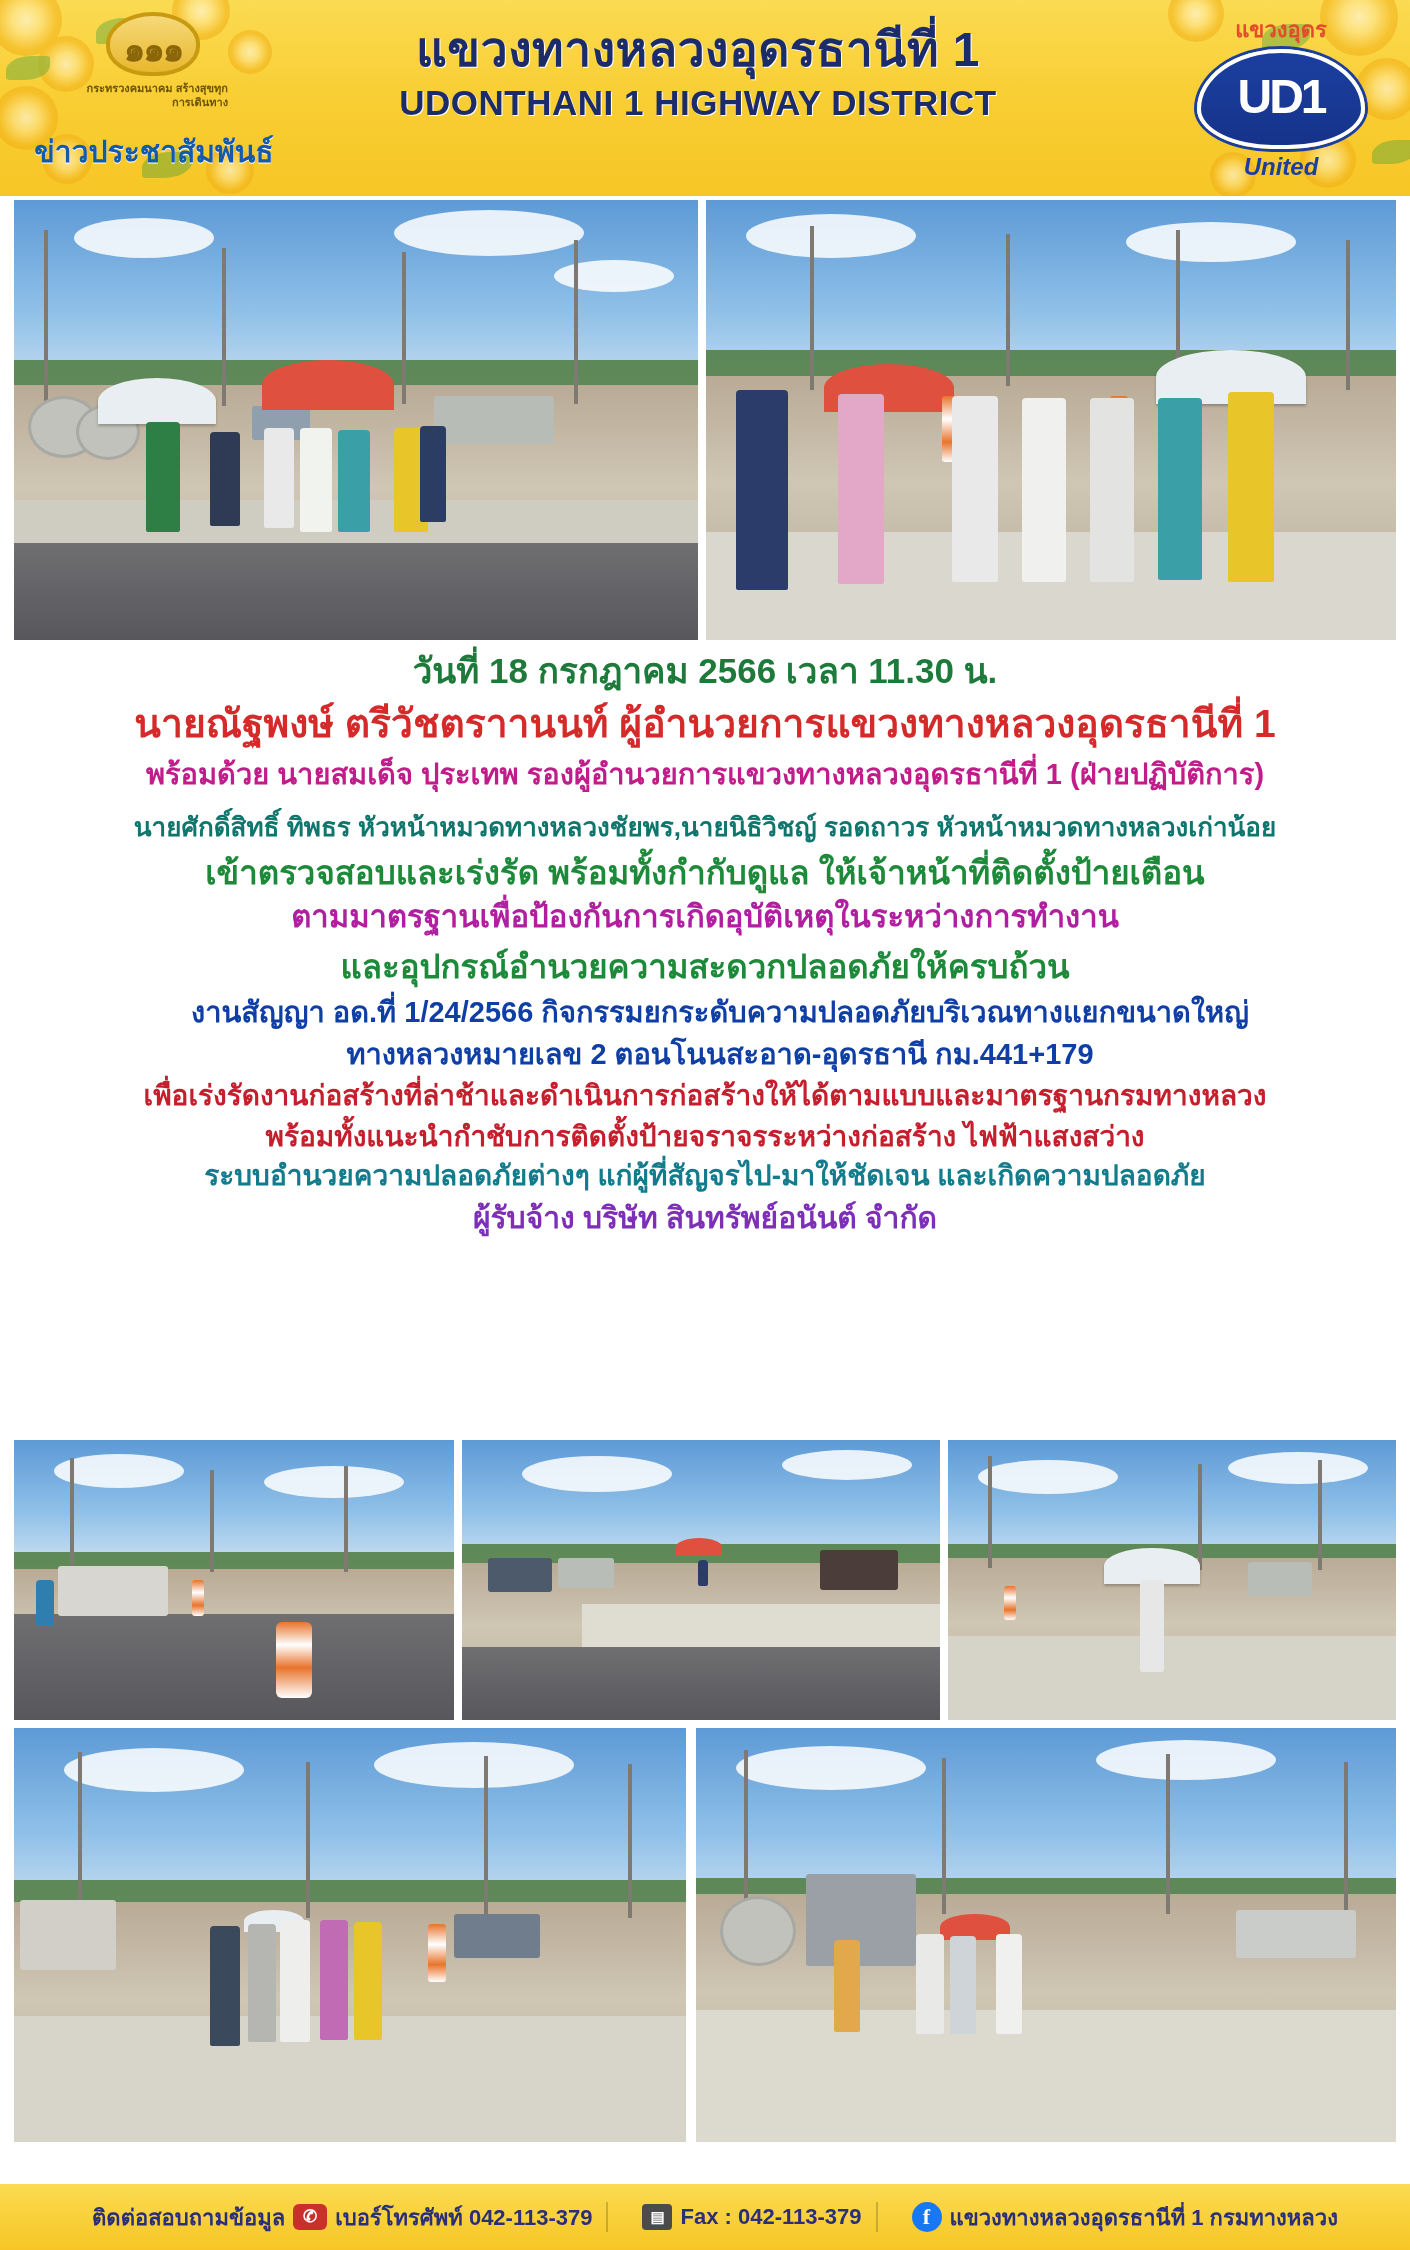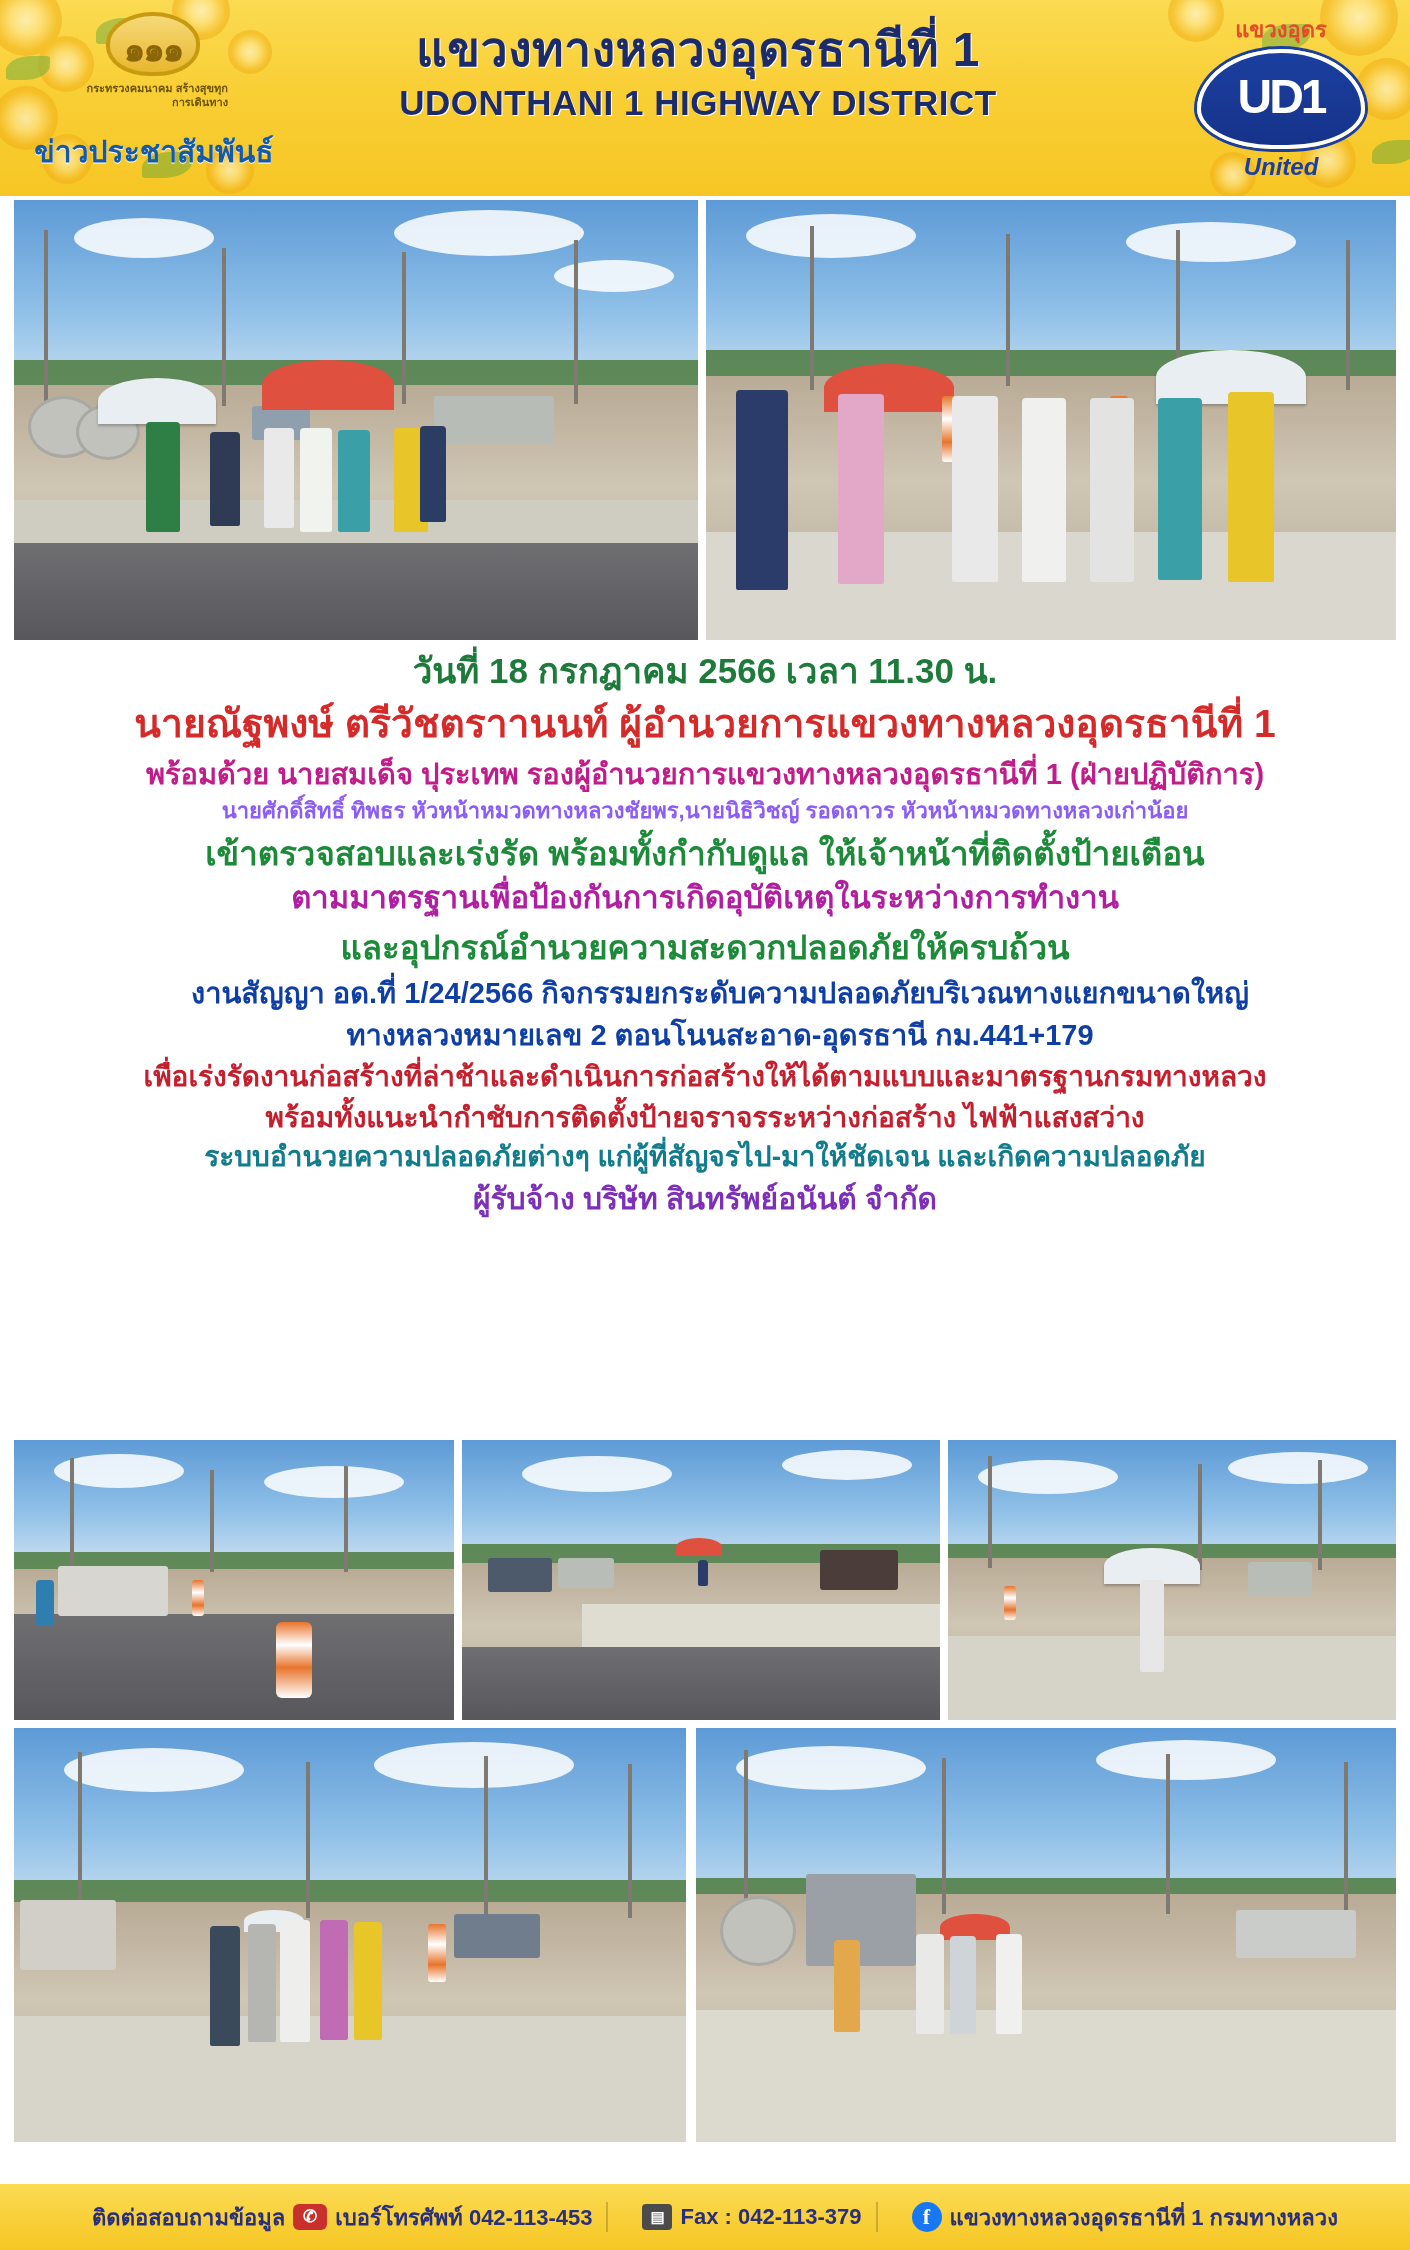--- a/index.html
+++ b/index.html
@@ -206,21 +206,21 @@
   .text-block {
     position: absolute;
     left: 0; top: 646px;
     width: 1410px;
     text-align: center;
   }
   .line { line-height: 1.18; }
   .l-date   { font-size: 35px; font-weight: bold; color: #1d7a3a; margin-top: 4px; }
   .l-name   { font-size: 39px; font-weight: bold; color: #d42a2a; margin-top: 10px; }
   .l-sub1   { font-size: 29px; font-weight: bold; color: #c01d8a; margin-top: 10px; }
-  .l-sub2   { font-size: 22px; font-weight: bold; color: #8b5cf6; margin-top: 6px; }
+  .l-sub2   { font-size: 26px; font-weight: bold; color: #0f766e; margin-top: 20px; }
   .l-body-g { font-size: 33px; font-weight: bold; color: #1d8a3a; margin-top: 12px; }
   .l-body-p { font-size: 31px; font-weight: bold; color: #b01fa0; margin-top: 6px; }
   .l-body-b { font-size: 29px; font-weight: bold; color: #0f3fa5; margin-top: 8px; padding-left: 30px; }
   .l-body-r { font-size: 28px; font-weight: bold; color: #c51f2e; margin-top: 8px; }
   .l-body-t { font-size: 28px; font-weight: bold; color: #127b8c; margin-top: 6px; }
   .l-contractor { font-size: 30px; font-weight: bold; color: #7d2fb8; margin-top: 8px; }
 
   
   .footer {
     position: absolute;
@@ -478,21 +478,21 @@
   <div class="person" style="left:138px; top:212px; width:26px; height:92px; background:#e3a84b;"></div>
   <div class="person" style="left:220px; top:206px; width:28px; height:100px; background:#e9e9e7;"></div>
   <div class="person" style="left:254px; top:208px; width:26px; height:98px;  background:#cfd4d8;"></div>
   <div class="person" style="left:300px; top:206px; width:26px; height:100px; background:#f0f0ee;"></div>
 </div>
 
 <div class="footer">
   <div class="footer-item">
     <span>ติดต่อสอบถามข้อมูล</span>
     <span class="icon-phone">✆</span>
-    <span>เบอร์โทรศัพท์ 042-113-453</span>
+    <span>เบอร์โทรศัพท์ 042-113-379</span>
   </div>
   <div class="f-sep"></div>
   <div class="footer-item">
     <span class="icon-fax">▤</span>
     <span>Fax : 042-113-379</span>
   </div>
   <div class="f-sep"></div>
   <div class="footer-item">
     <span class="icon-circle">f</span>
     <span>แขวงทางหลวงอุดรธานีที่ 1 กรมทางหลวง</span>

